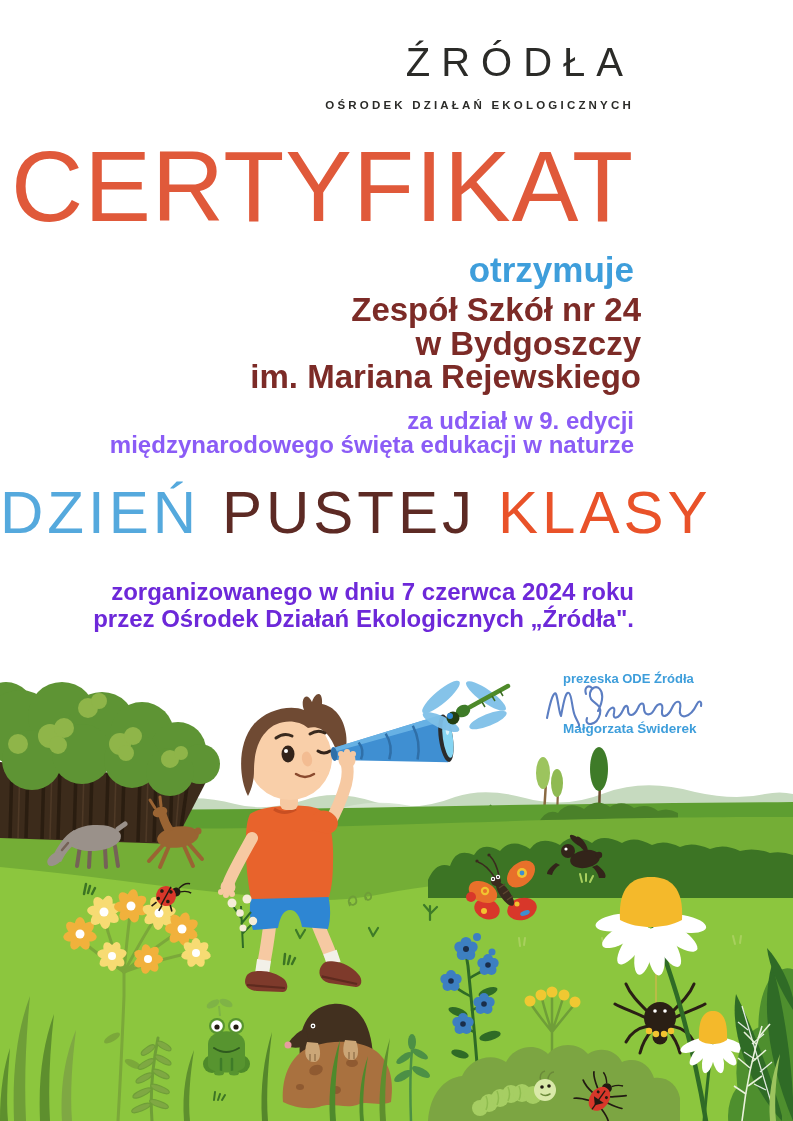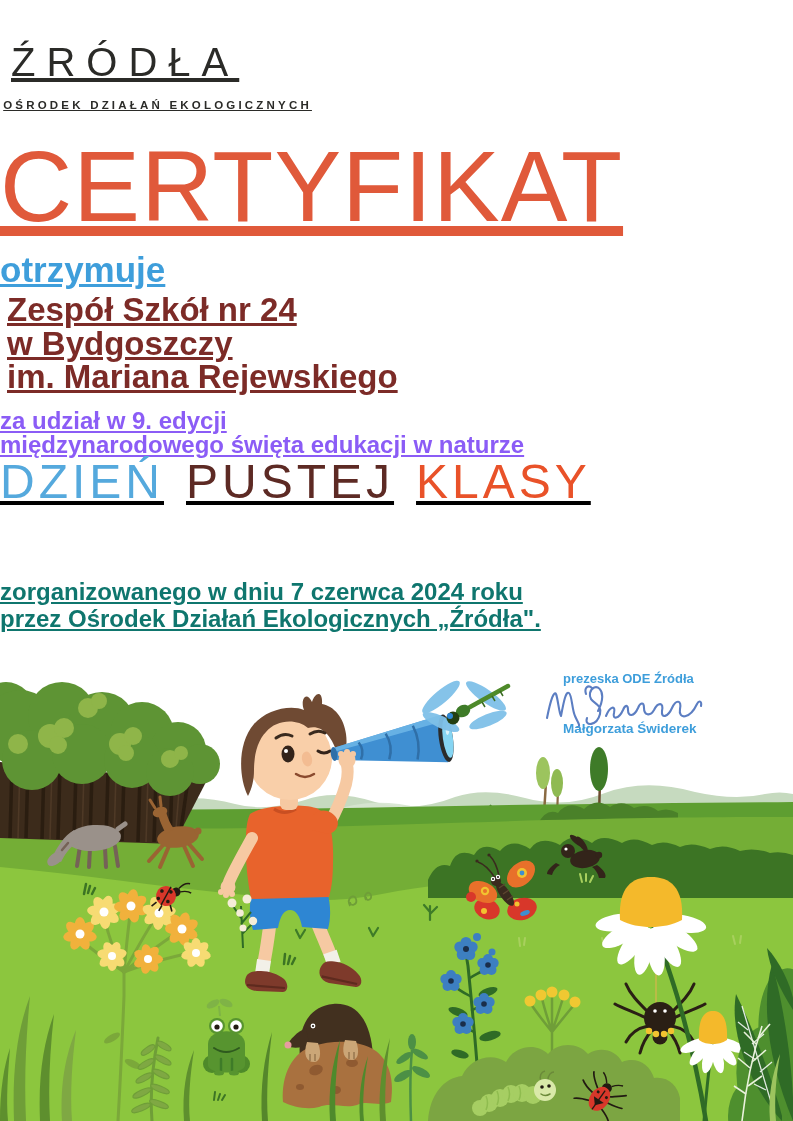--- a/index.html
+++ b/index.html
@@ -1,31 +1,31 @@
 <!DOCTYPE html>
 <html><head>
 <meta charset="utf-8">
 <style>
   html,body{margin:0;padding:0;}
   body{width:793px;height:1121px;position:relative;background:#ffffff;overflow:hidden;
        font-family:"Liberation Sans", sans-serif;}
   .abs{position:absolute;}
-  .center{position:absolute;left:0;width:634px;text-align:left;text-decoration:underline;}
+  .center{position:absolute;left:0;width:634px;text-align:right;}
 
   .brand{top:40px;font-size:40px;font-weight:400;letter-spacing:11px;color:#2b2b28;text-indent:11px;}
   .brand-sub{top:99px;font-size:11.5px;font-weight:700;letter-spacing:3.2px;color:#2b2b28;text-indent:3.2px;}
 
   .title{top:136px;font-size:100px;font-weight:400;color:#e0593a;letter-spacing:1px;line-height:1;}
   .receives{top:250px;font-size:35px;font-weight:700;color:#3e9edb;}
   .recipient{top:293px;font-size:33px;font-weight:700;color:#7c2b27;line-height:33.5px;padding-left:7px;}
   .participation{top:409px;font-size:24px;font-weight:700;color:#8b5cf6;line-height:23.5px;}
-  .event{top:456px;font-size:48px;font-weight:400;letter-spacing:4px;line-height:1.1;white-space:nowrap;}
+  .event{top:480px;font-size:60px;font-weight:400;letter-spacing:4px;line-height:1.1;white-space:nowrap;}
   .event span + span{margin-left:22px;}
   .ev1{color:#55a9dd;} .ev2{color:#5d2a24;} .ev3{color:#e95229;}
-  .organized{top:579px;font-size:24px;font-weight:700;color:#0f766e;line-height:26.5px;}
+  .organized{top:579px;font-size:24px;font-weight:700;color:#6d28d9;line-height:26.5px;}
 
   .sig-role{left:563px;top:671px;font-size:13px;font-weight:700;color:#3e9edb;z-index:5;}
   .sig-svg{left:540px;top:682px;z-index:5;}
   .sig-name{left:563px;top:721px;font-size:13.5px;font-weight:700;color:#3e9edb;z-index:5;}
 
   .illustration{left:0;top:666px;z-index:1;}
 </style>
 </head>
 <body>
 

